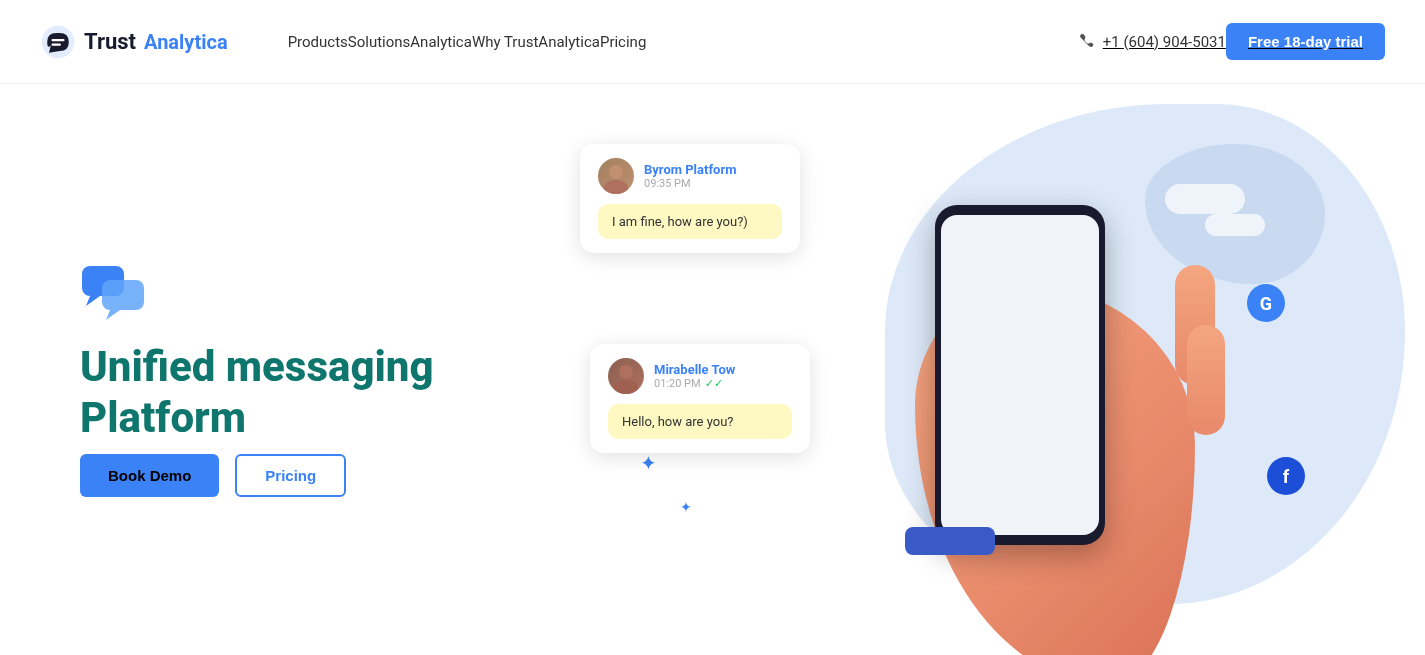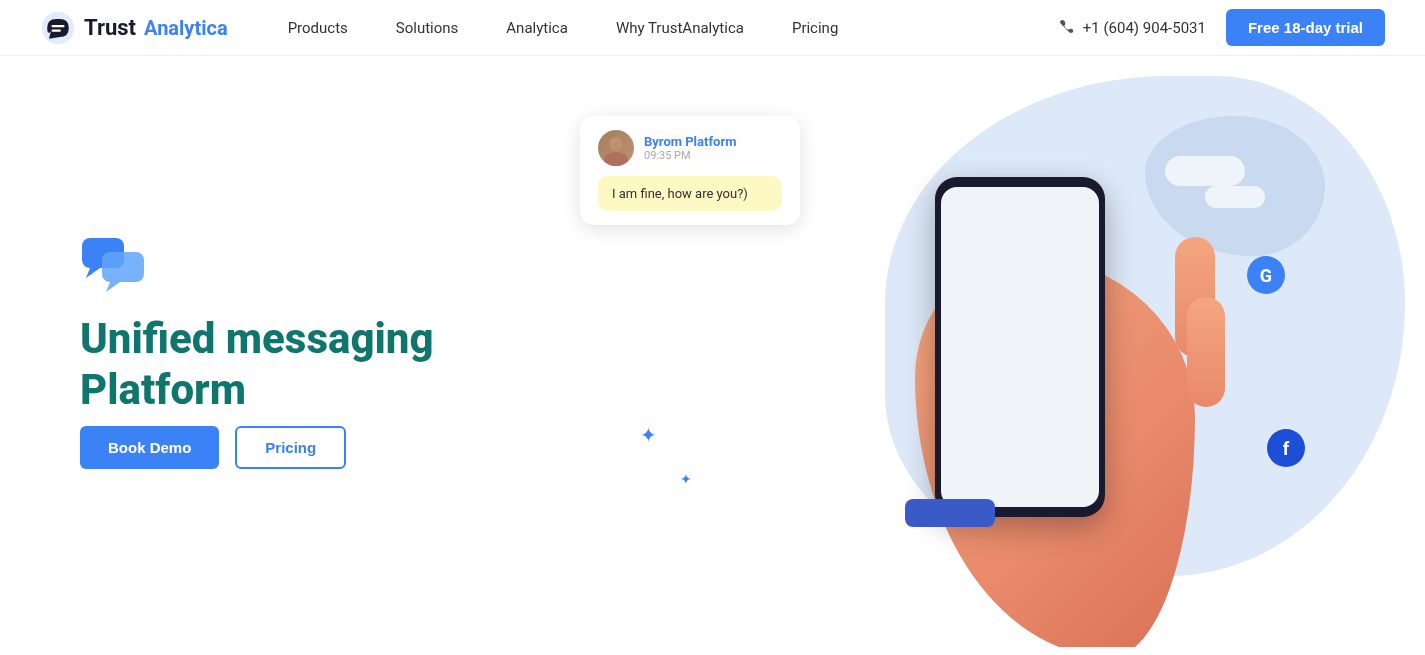--- a/index.html
+++ b/index.html
@@ -1,32 +1,32 @@
 <!DOCTYPE html>
 <html><head>
   <meta charset="utf-8">
   <style>
     * { margin: 0; padding: 0; box-sizing: border-box; }
     body { font-family: -apple-system, BlinkMacSystemFont, 'Segoe UI', Roboto, Arial, sans-serif; background: #fff; overflow-x: hidden; width: 1425px; height: 655px; }
 
     
     .navbar {
       display: flex; align-items: center;
-      padding: 0 40px; height: 56px;
+      padding: 0 40px; height: 84px;
       border-bottom: 1px solid #eee;
       background: #fff;
       position: relative; z-index: 10;
     }
     .logo-wrap { display: flex; align-items: center; gap: 8px; margin-right: 60px; }
     .logo-icon { width: 36px; height: 36px; }
     .logo-text-trust { font-size: 22px; font-weight: 700; color: #1a1a2e; }
     .logo-text-analytica { font-size: 20px; font-weight: 700; color: #3b82f6; }
-    .nav-links { display: flex; align-items: flex-end; gap: 48px; flex: 1; }
+    .nav-links { display: flex; align-items: flex-end; flex: 1; }
     .nav-link { font-size: 15px; color: #333; text-decoration: none; cursor: pointer; }
-    .nav-right { display: flex; align-items: center; gap: 20px; margin-left: auto; }
+    .nav-right { display: flex; align-items: center; margin-left: auto; text-decoration: underline; }
     .phone-wrap { display: flex; align-items: center; gap: 8px; font-size: 15px; color: #333; }
     .phone-icon { color: #555; font-size: 16px; }
     .trial-btn {
       background: #3b82f6; color: #fff; border: none; border-radius: 6px;
       padding: 10px 22px; font-size: 15px; font-weight: 600; cursor: pointer;
       white-space: nowrap;
     }
 
     
     .hero {
@@ -35,21 +35,21 @@
       height: calc(655px - 64px);
       position: relative;
       overflow: hidden;
     }
     .hero-left { flex: 0 0 520px; padding-right: 40px; }
     .chat-icon-wrap { margin-bottom: 18px; }
     .hero-title { font-size: 42px; font-weight: 800; color: #0f766e; line-height: 1.2; margin-bottom: 11px; }
     .hero-subtitle { font-size: 17px; color: #888; line-height: 1.65; max-width: 400px; margin-bottom: 36px; }
     .hero-buttons { display: flex; gap: 16px; }
     .btn-demo {
-      background: #3b82f6; color: #ffffff; border: none; border-radius: 6px;
+      background: #3b82f6; color: #000000; border: none; border-radius: 6px;
       padding: 1px 28px; font-size: 15px; font-weight: 600; cursor: pointer;
     }
     .btn-pricing {
       background: #fff; color: #3b82f6; border: 2px solid #3b82f6; border-radius: 6px;
       padding: 11px 28px; font-size: 15px; font-weight: 600; cursor: pointer;
     }
 
     
     .hero-right {
       flex: 1; position: relative; height: 100%;
@@ -250,20 +250,38 @@
             </svg>
         </div>
         <div>
           <div class="chat-name">Byrom Platform</div>
           <div class="chat-time">09:35 PM</div>
         </div>
       </div>
       <div class="chat-bubble">I am fine, how are you?)</div>
     </div>
 
+    <div class="chat-card chat-card-2">
+      <div class="chat-card-header">
+        <div class="avatar-circle avatar-female">
+          <svg width="36" height="36" viewBox="0 0 36 36">
+              <circle cx="18" cy="14" r="7" fill="#b07060"></circle>
+              <ellipse cx="18" cy="30" rx="12" ry="8" fill="#a06050"></ellipse>
+            </svg>
+        </div>
+        <div>
+          <div class="chat-name">Mirabelle Tow</div>
+          <div class="chat-time-green">
+            <span>01:20 PM</span>
+            <span class="check-icon">✓✓</span>
+          </div>
+        </div>
+      </div>
+      <div class="chat-bubble">Hello, how are you?</div>
+    </div>
 
     <div class="social-badge badge-g">G</div>
     <div class="social-badge badge-f">f</div>
 
     <div class="phone-container">
       <div class="hand-shape"></div>
       <div class="bracelet"></div>
       <div class="finger1"></div>
       <div class="finger2"></div>
       <div class="phone-body">

